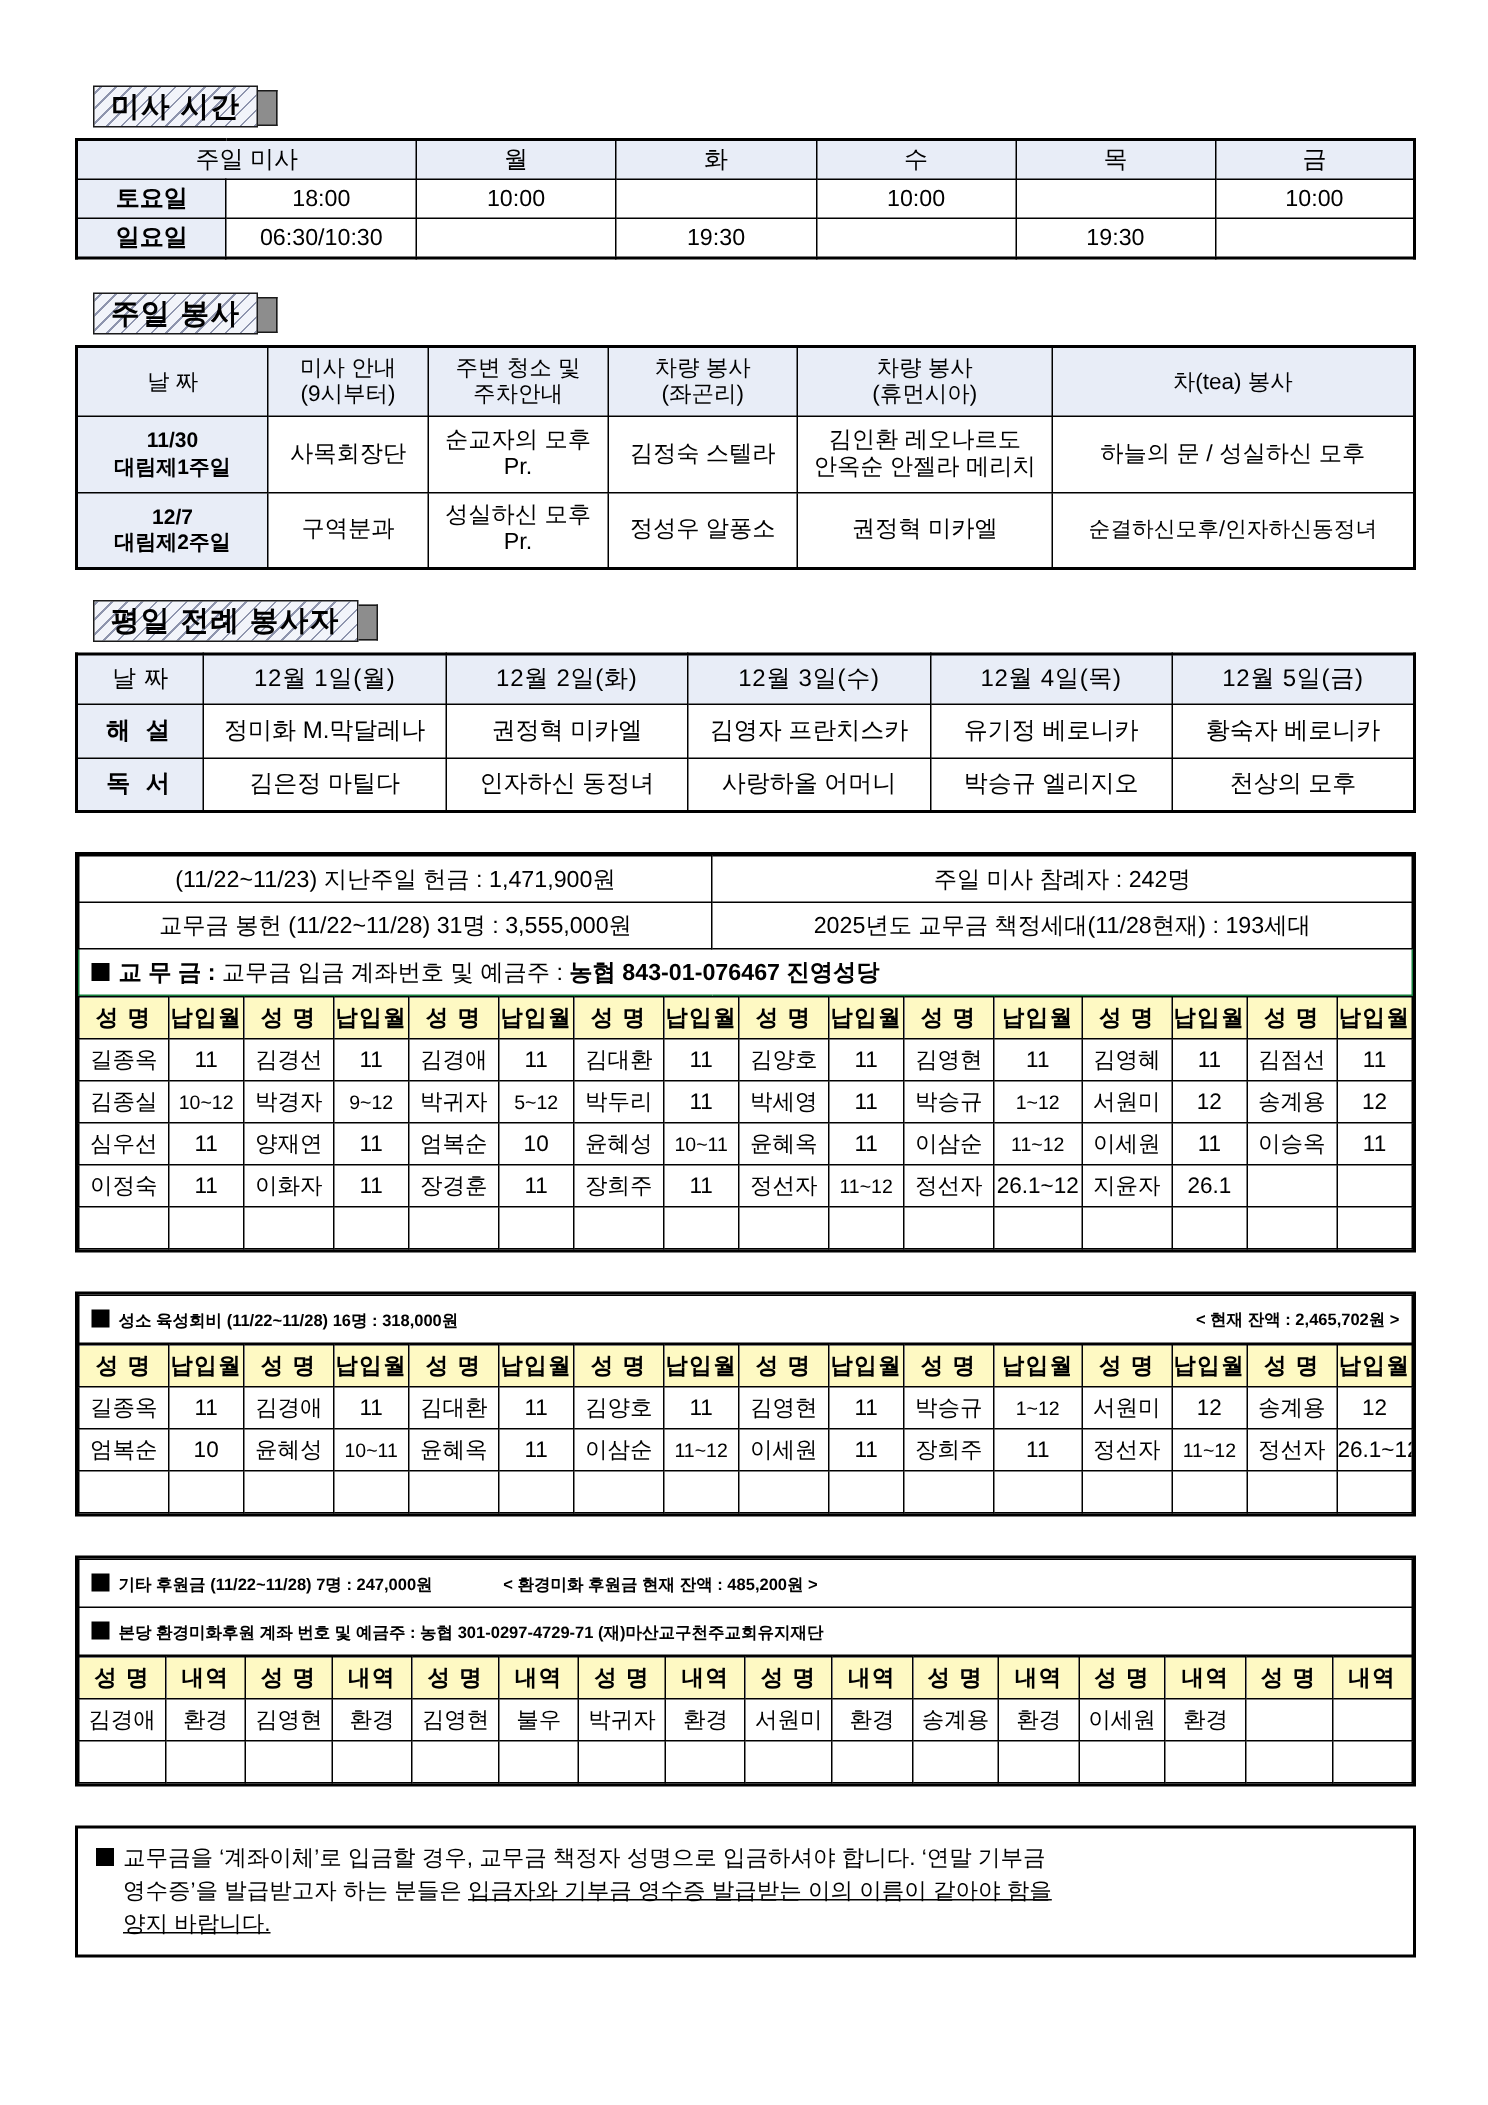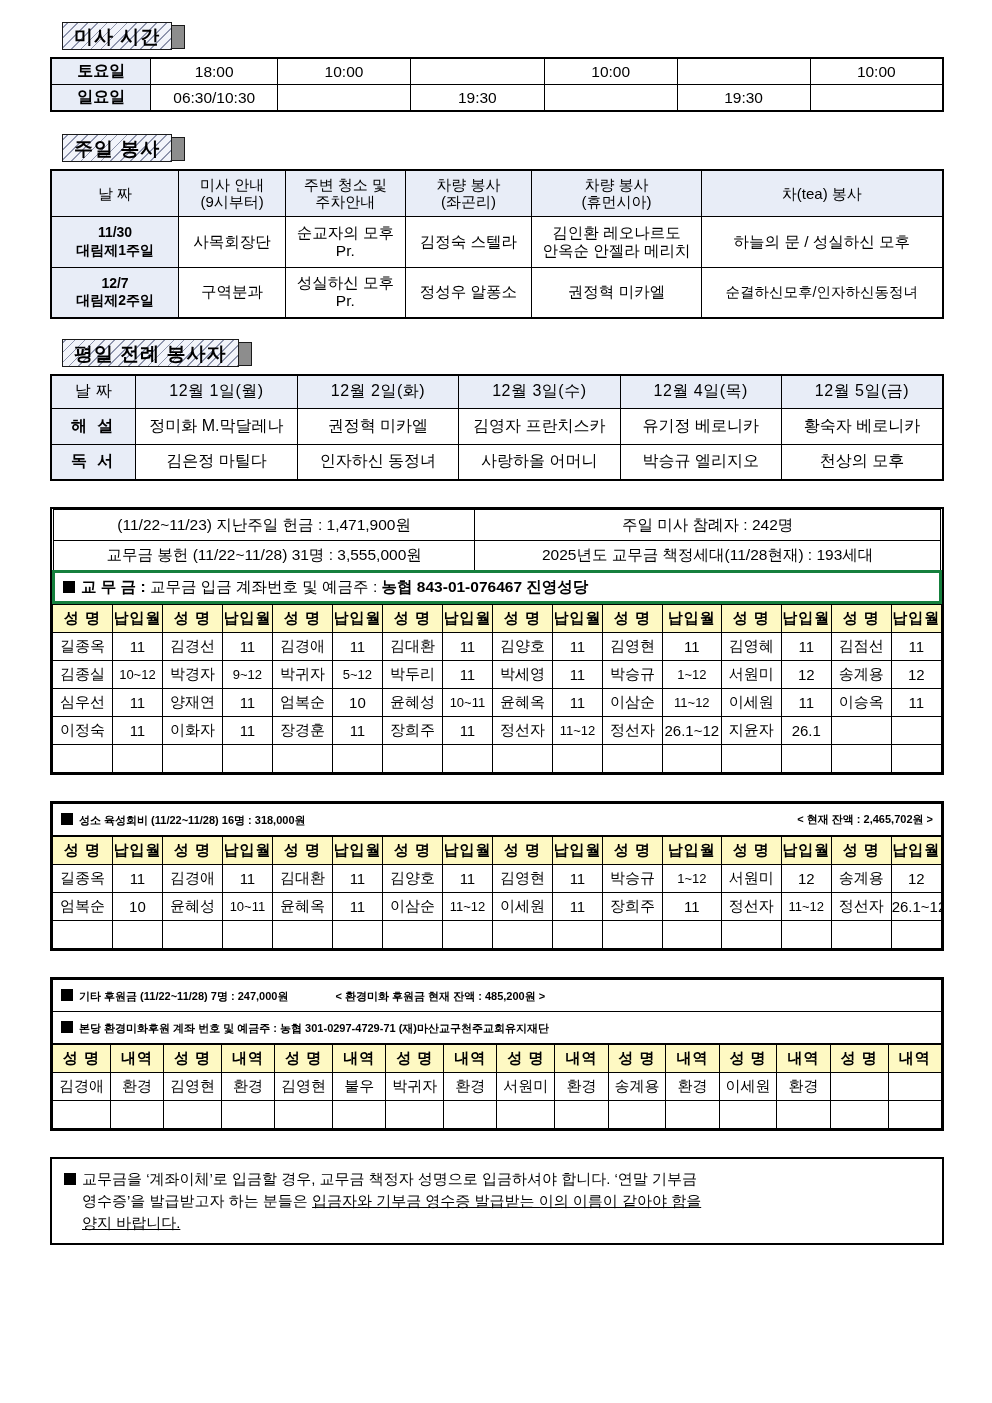--- a/index.html
+++ b/index.html
@@ -6,21 +6,21 @@
   html, body { margin: 0; padding: 0; }
   body {
     width: 992px;
     height: 1403px;
     background: #ffffff;
     font-family: "Liberation Sans", "DejaVu Sans", sans-serif;
     color: #000000;
     position: relative;
     overflow: hidden;
   }
-  .page { padding: 22px 48px 0 50px; }
+  .page { padding: 22px 48px 0 50px; margin-top: 35px; }
 
   
   .sec-title {
     display: inline-flex;
     align-items: stretch;
     margin: 0 0 7px 12px;
     height: 28px;
   }
   .sec-title .hatch {
     display: flex;
@@ -90,21 +90,21 @@
   .block { margin-bottom: 26px; }
   .sumrow td {
     border: 1px solid #000;
     font-size: 15.5px;
     font-weight: normal;
     text-align: center;
     height: 31px;
     padding: 2px 4px;
   }
   .noterow td {
-    border: 3px solid #15803d;
+    border: 1px solid #15803d;
     font-size: 15.5px;
     text-align: left;
     height: 31px;
     padding: 2px 8px;
     font-weight: normal;
   }
   .noterow td b { font-weight: bold; }
   .sq {
     display: inline-block;
     width: 12px; height: 12px;
@@ -165,20 +165,28 @@
     <colgroup>
       <col style="width:11.2%">
         <col style="width:14.2%">
         <col style="width:14.9%">
       <col style="width:15.0%">
         <col style="width:14.9%">
         <col style="width:14.9%">
         <col style="width:14.9%">
     </colgroup>
     <tbody>
+        <tr>
+      <td class="hdr" colspan="2">주일  미사</td>
+      <td class="hdr">월</td>
+      <td class="hdr">화</td>
+      <td class="hdr">수</td>
+      <td class="hdr">목</td>
+      <td class="hdr">금</td>
+    </tr>
     <tr>
       <td class="rowlab">토요일</td>
       <td>18:00</td>
       <td>10:00</td>
       <td></td>
       <td>10:00</td>
       <td></td>
       <td>10:00</td>
     </tr>
     <tr>

